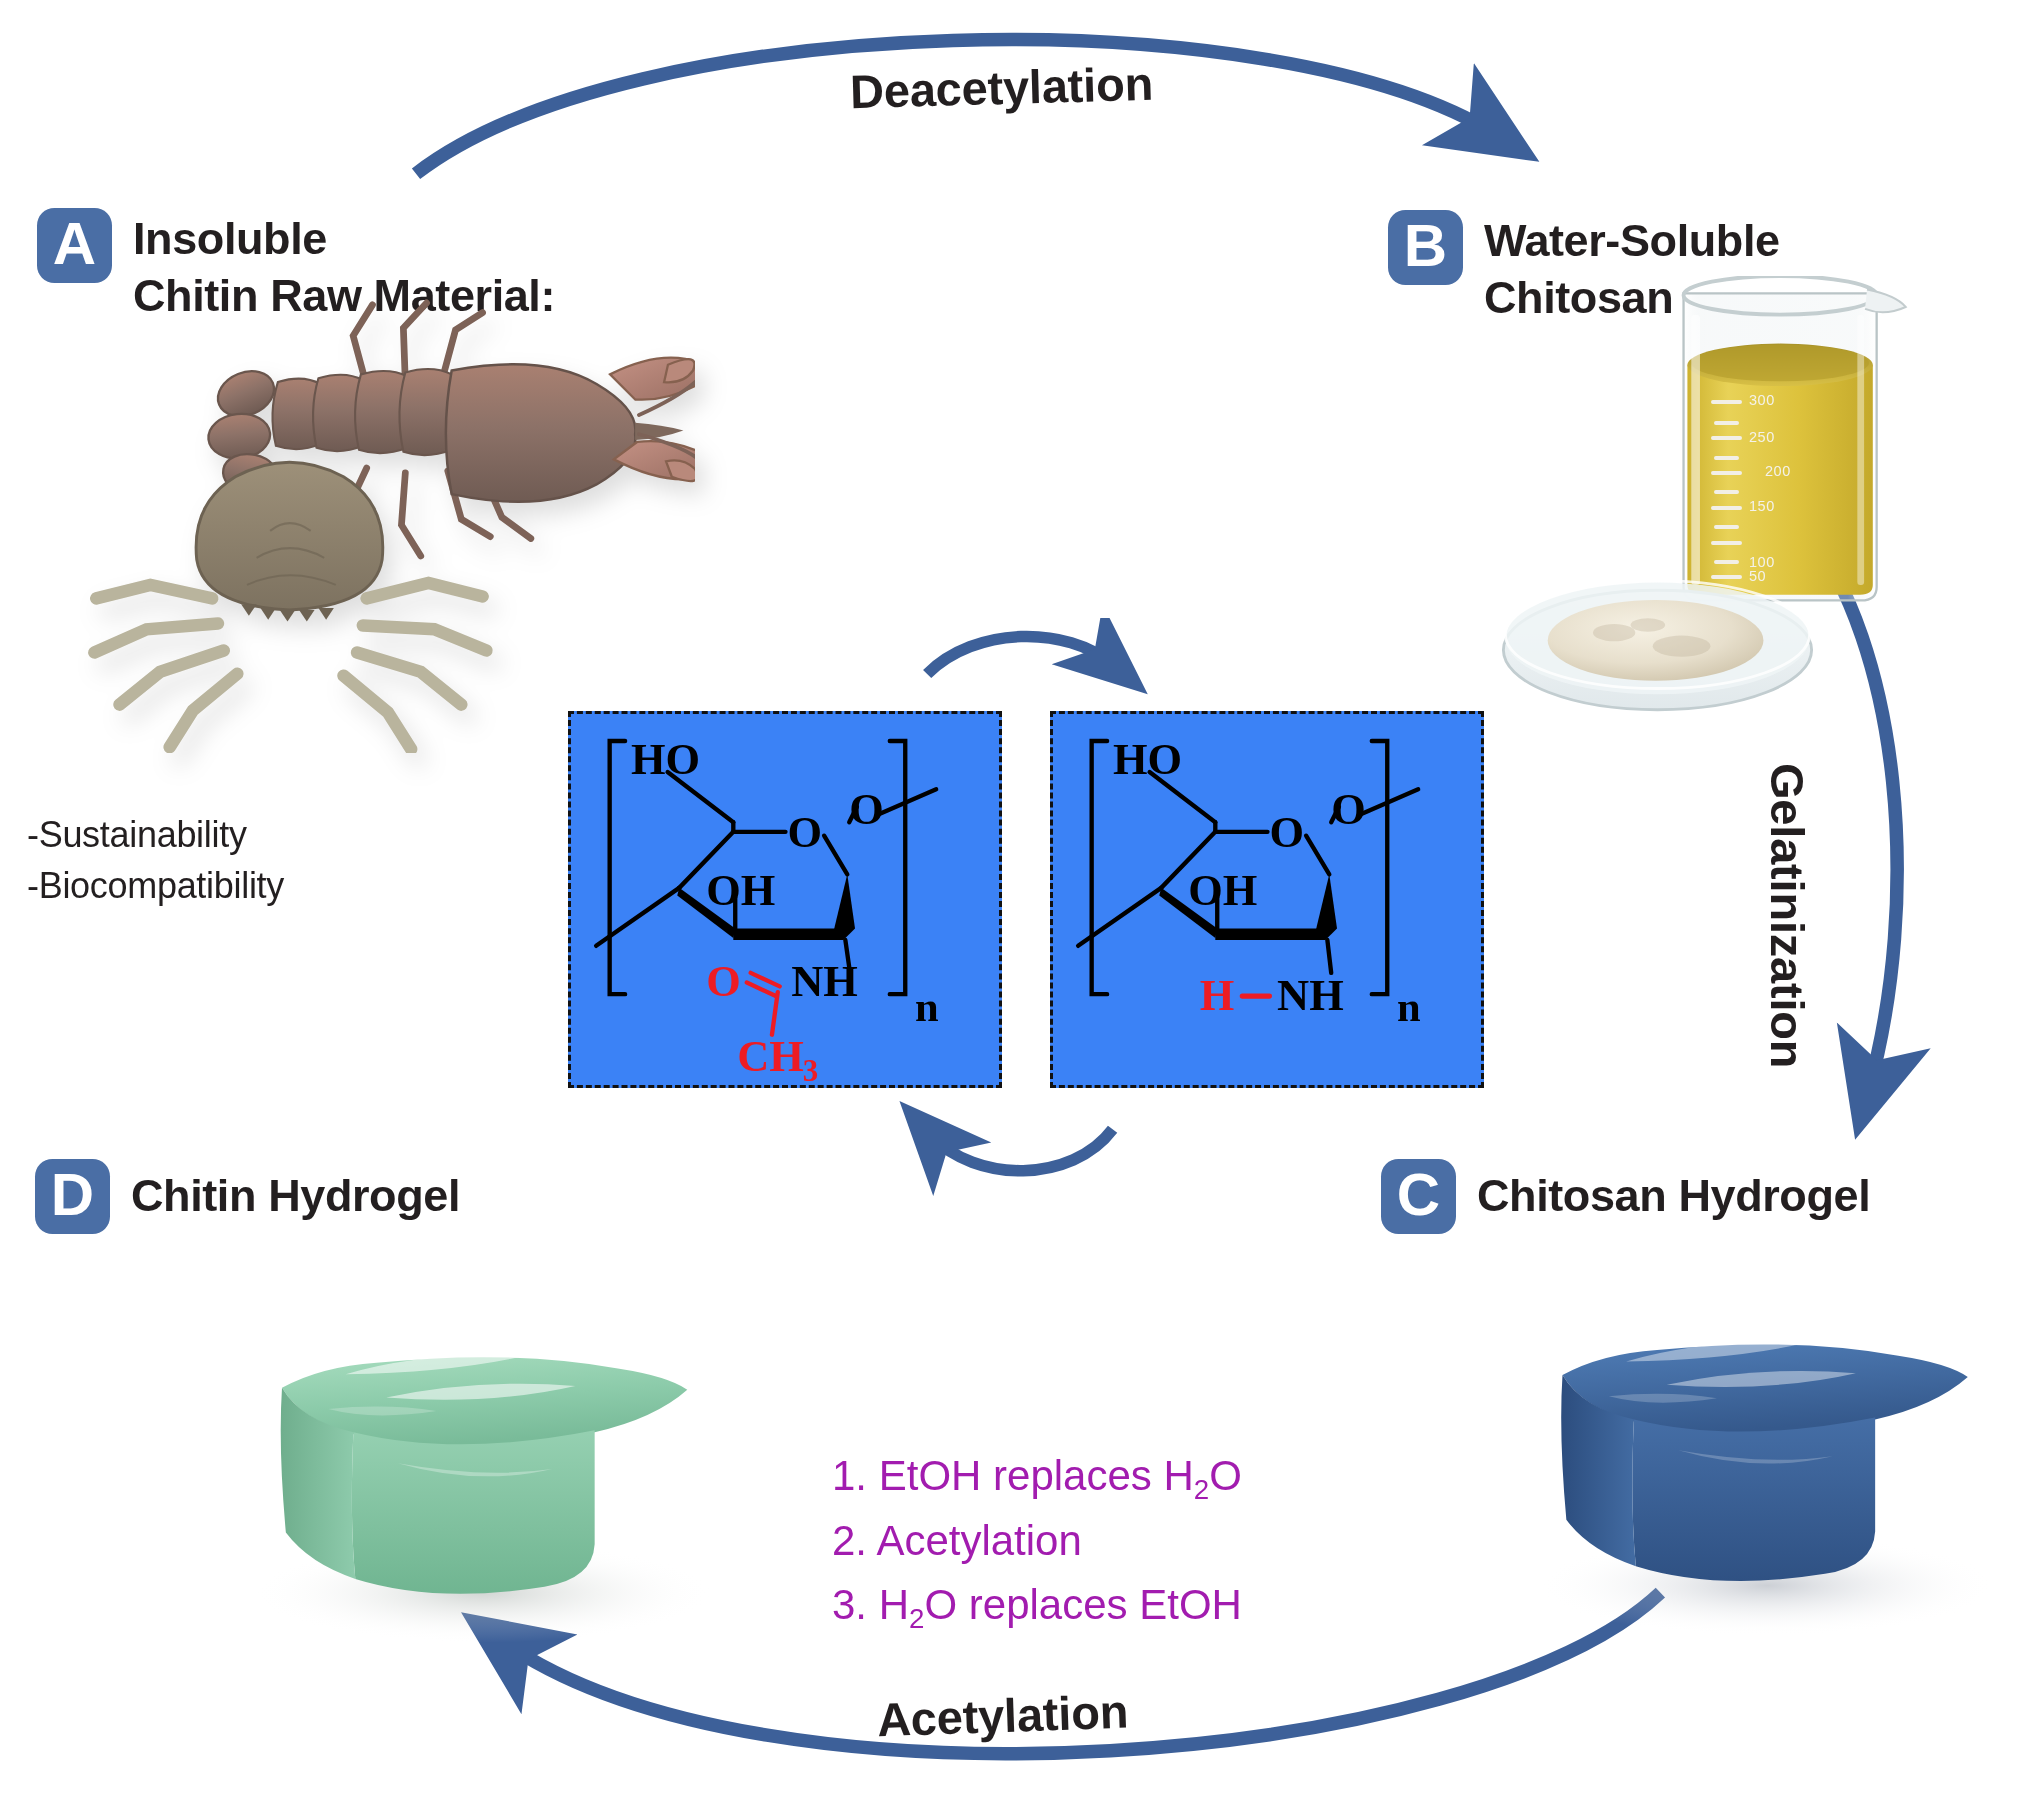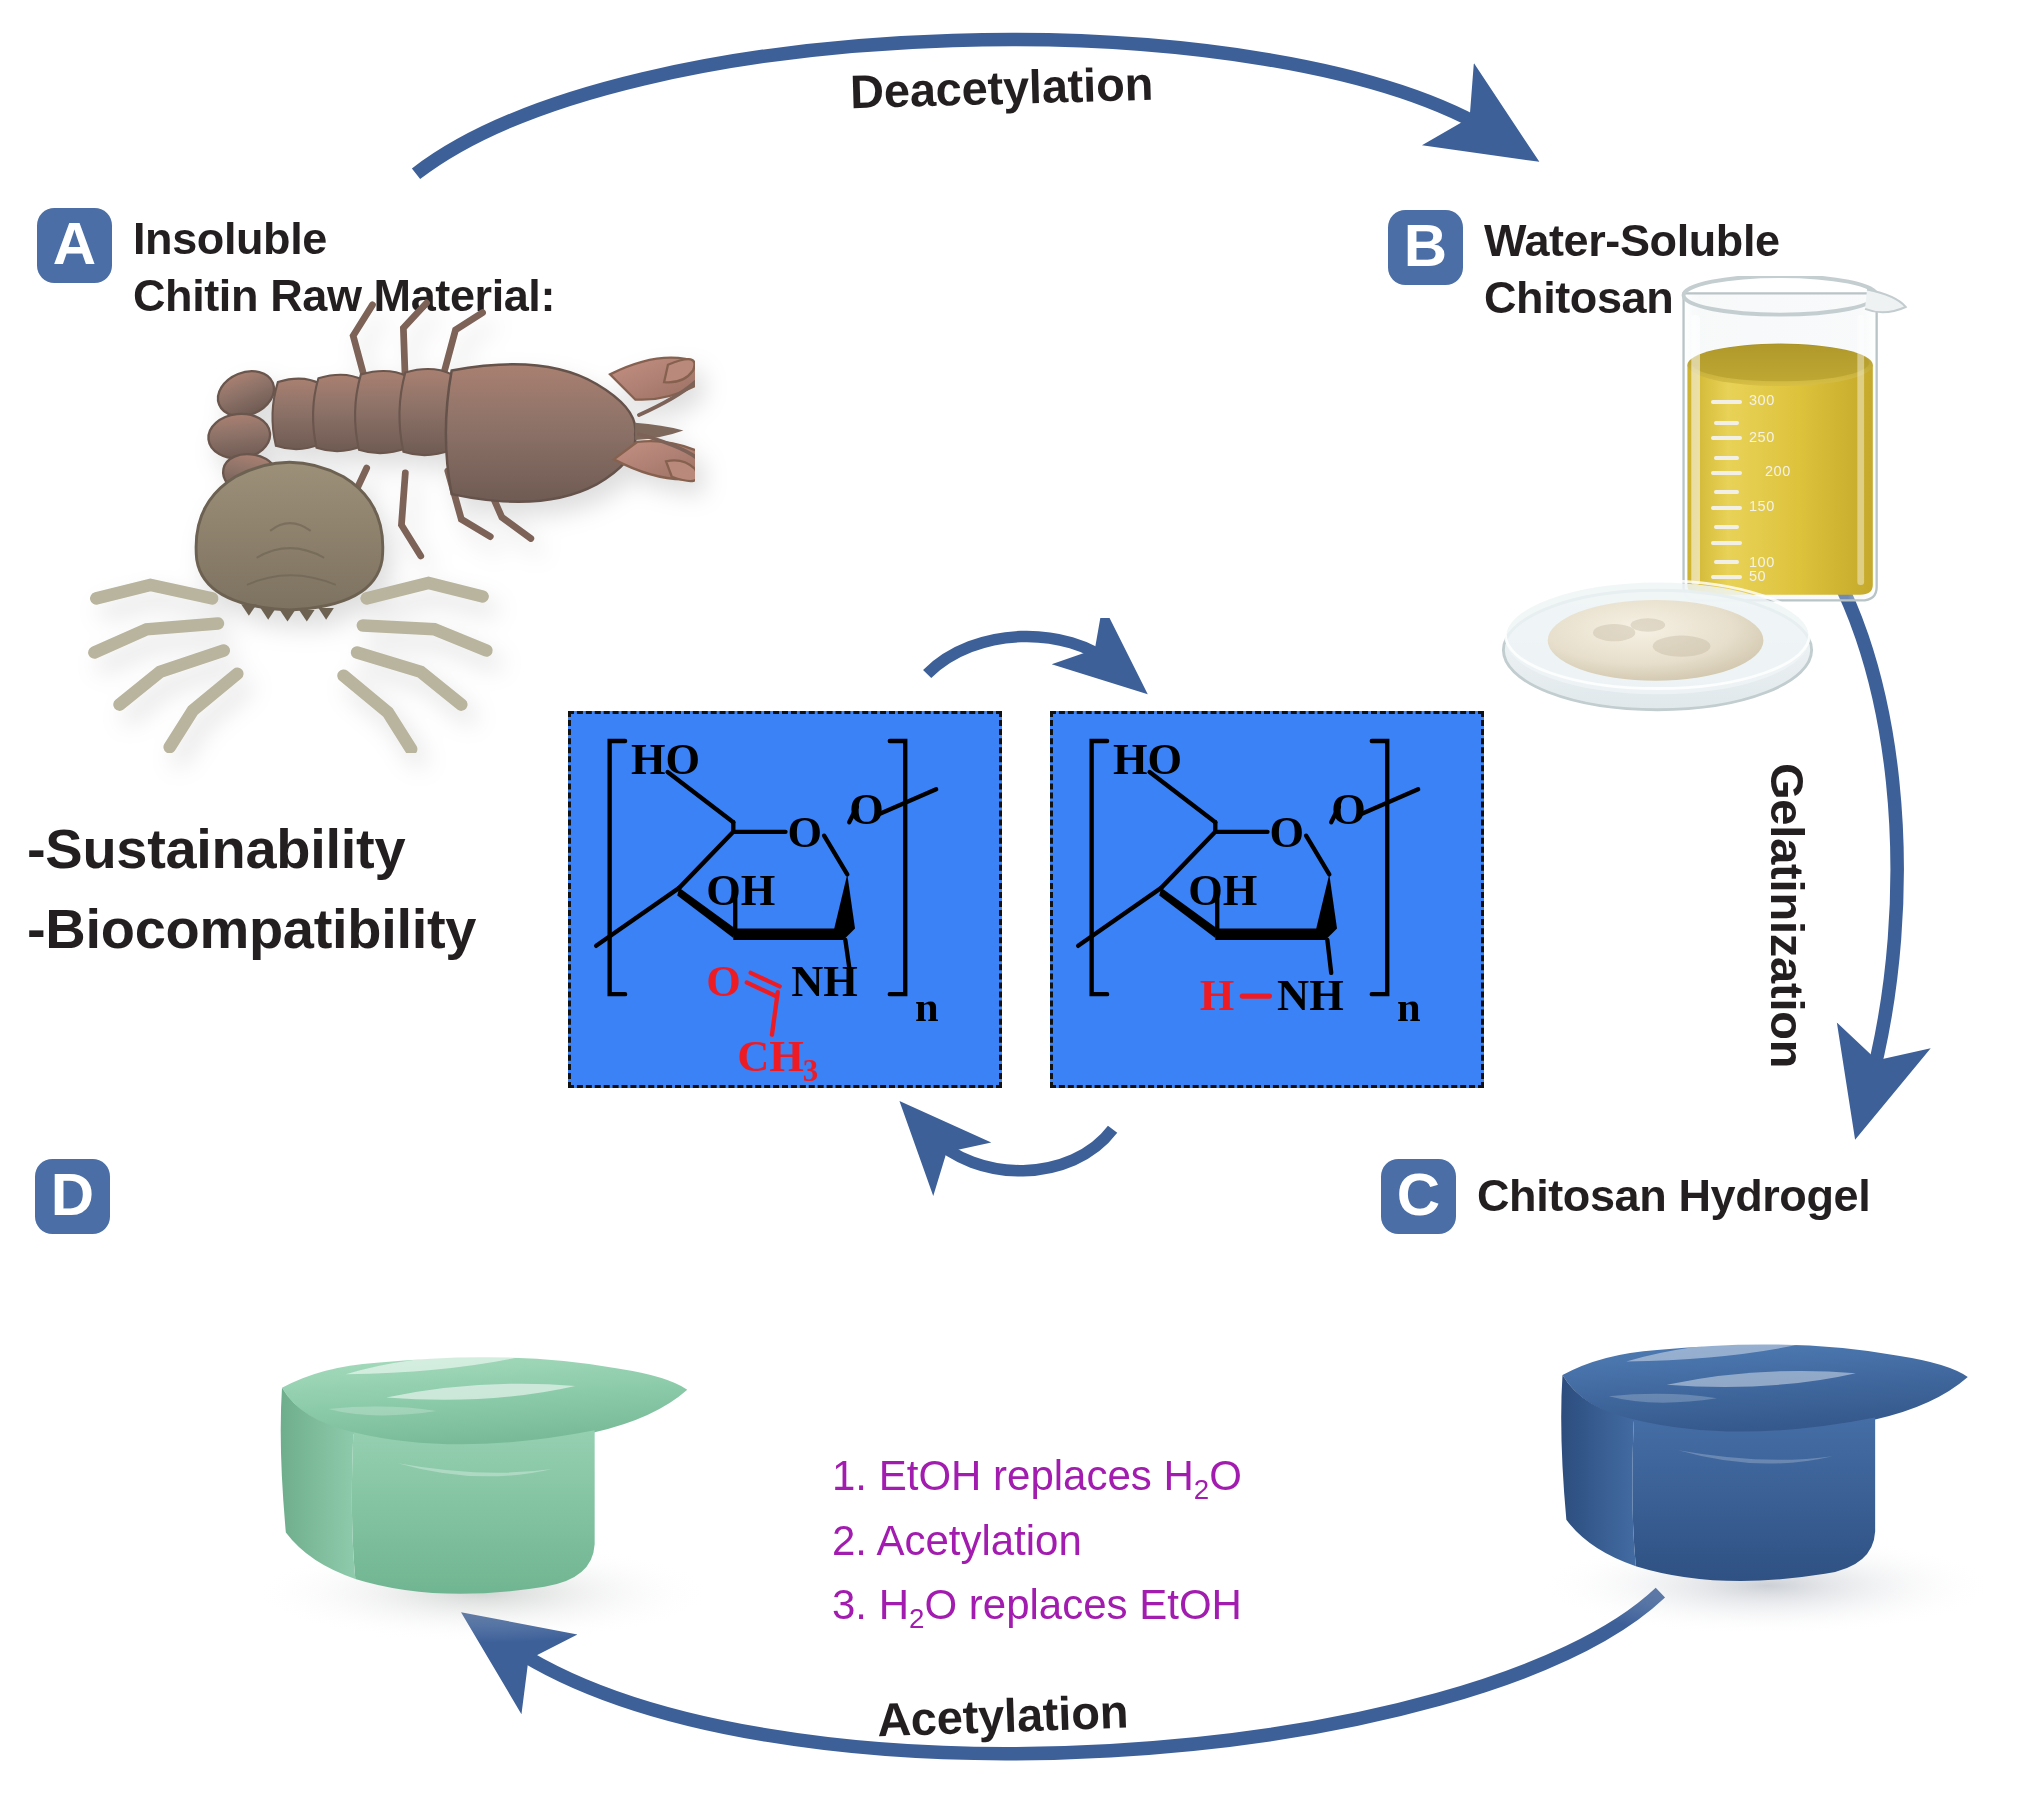--- a/index.html
+++ b/index.html
@@ -37,21 +37,21 @@
   }
   .panel-title {
     font-size: 45px;
     font-weight: bold;
     line-height: 1.26;
     color: #231f20;
     letter-spacing: -0.4px;
   }
 
   
-  .feature-list { font-size: 56px; font-weight: bold; line-height: 1.42; color: #231f20; letter-spacing:-0.3px;}
+  .feature-list { font-size: 36px; font-weight: normal; line-height: 1.42; color: #231f20; letter-spacing:-0.3px;}
   .step-list { font-size: 42px; font-weight: normal; line-height: 1.45; color: #a21caf; }
   .step-list sub { font-size: 0.66em; }
 
   
   .arc-label {
     font-size: 47px;
     font-weight: bold;
     color: #231f20;
     white-space: nowrap;
     letter-spacing: -0.2px;
@@ -436,20 +436,21 @@
       </g>
 
       <line x1="196" y1="292" x2="224" y2="292" stroke="#ed1c24" stroke-width="5.5" stroke-linecap="round"></line>
       <text x="152" y="306" font-family="'Liberation Serif', serif" font-size="46" fill="#ed1c24">H</text>
       <text x="356" y="318" font-family="'Liberation Serif', serif" font-size="44" fill="#000000">n</text>
     </svg>
   </div>
 
   <div class="abs" style="left:35px; top:1159px; display:flex; align-items:center; gap:21px;">
     <div class="badge">D</div>
+    <div class="panel-title">Chitin Hydrogel</div>
   </div>
 
   <div class="abs gel-wrap" style="left:224px; top:1274px; width:502px; height:386px;">
     <svg width="502" height="386" viewBox="0 0 520 400">
       <defs>
         <linearGradient id="gelTopG" x1="0" y1="0" x2="0.3" y2="1">
           <stop offset="0" stop-color="#a6dcbe"></stop>
           <stop offset="0.55" stop-color="#8ccbaa"></stop>
           <stop offset="1" stop-color="#79bb99"></stop>
         </linearGradient>

